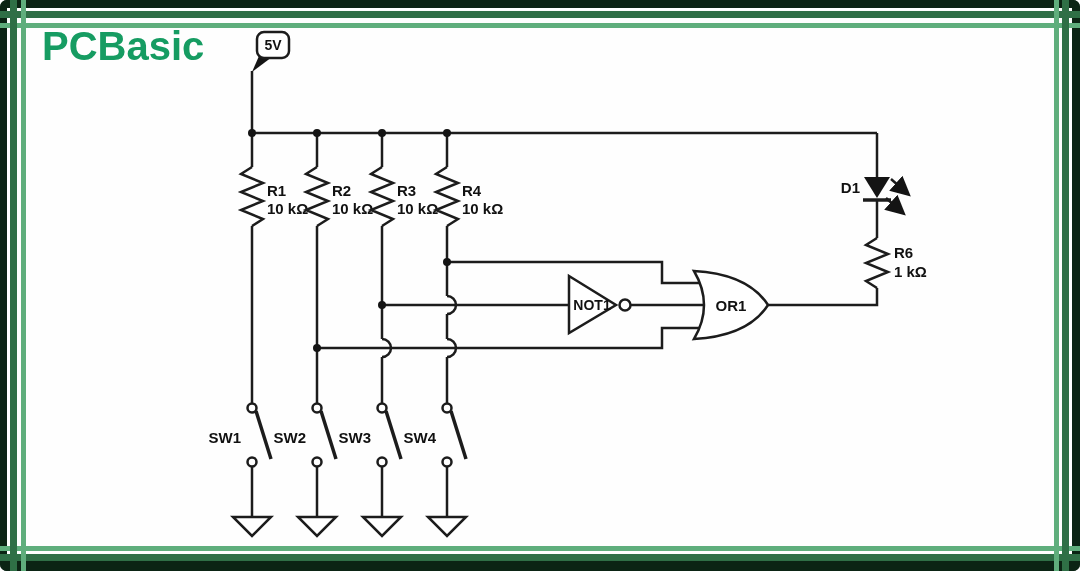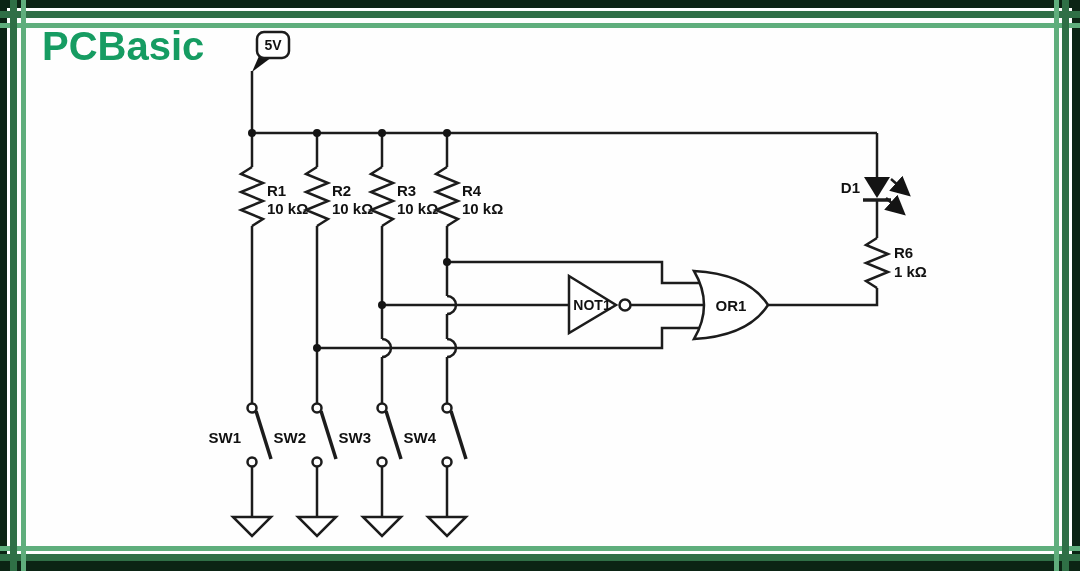--- a/index.html
+++ b/index.html
@@ -1,20 +1,21 @@
 <!DOCTYPE html>
 <html><head>
 <meta charset="utf-8">
 <style>
   * { margin:0; padding:0; box-sizing:border-box; }
   html,body { background:#ffffff; }
   .page {
     position:relative; width:1080px; height:571px;
     background:#fefefe; overflow:hidden;
     font-family:"Liberation Sans", sans-serif;
+    border-radius:7px;
   }
   
   .edge { position:absolute; background:#0b2414; z-index:1; }
   .edge-top    { left:0; top:0; width:100%; height:8px; }
   .edge-bottom { left:0; bottom:0; width:100%; height:10px; }
   .edge-left   { left:0; top:0; width:7px; height:100%; }
   .edge-right  { right:0; top:0; width:8px; height:100%; }
   .fline { position:absolute; z-index:2; }
   .fl-h { left:0; width:100%; }
   .fl-v { top:0; height:100%; }

